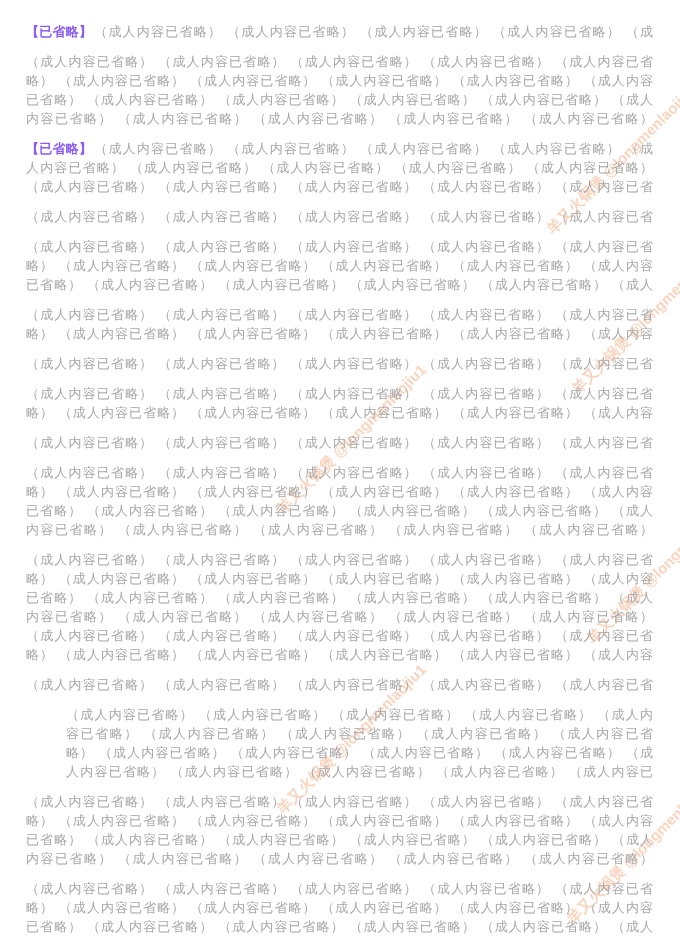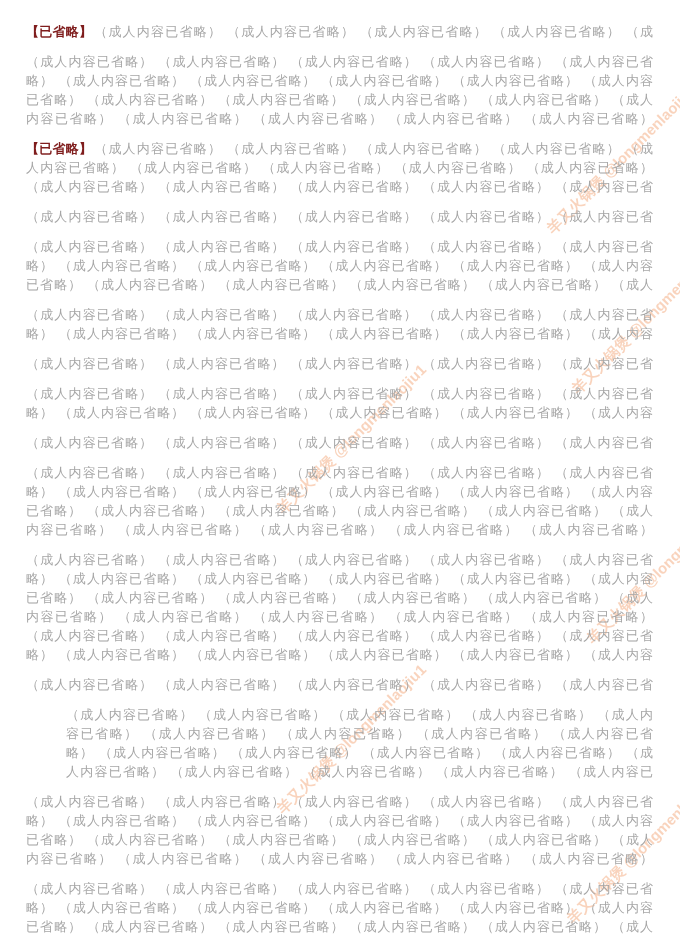--- a/index.html
+++ b/index.html
@@ -18,21 +18,21 @@
     font-size:13px;
     line-height:19px;
   }
   .para{
     margin:0 0 11px 0;
     overflow:hidden;
     text-align:justify;
   }
   .para.indent{ padding-left:40px; }
   .marker{
-    color:#7f1d1d;
+    color:#8b5cf6;
     font-weight:bold;
     margin-right:2px;
   }
   .redacted-text{
     color:#a6a6a6;
     letter-spacing:1px;
   }
   .watermark-layer{
     position:absolute;
     inset:0;

